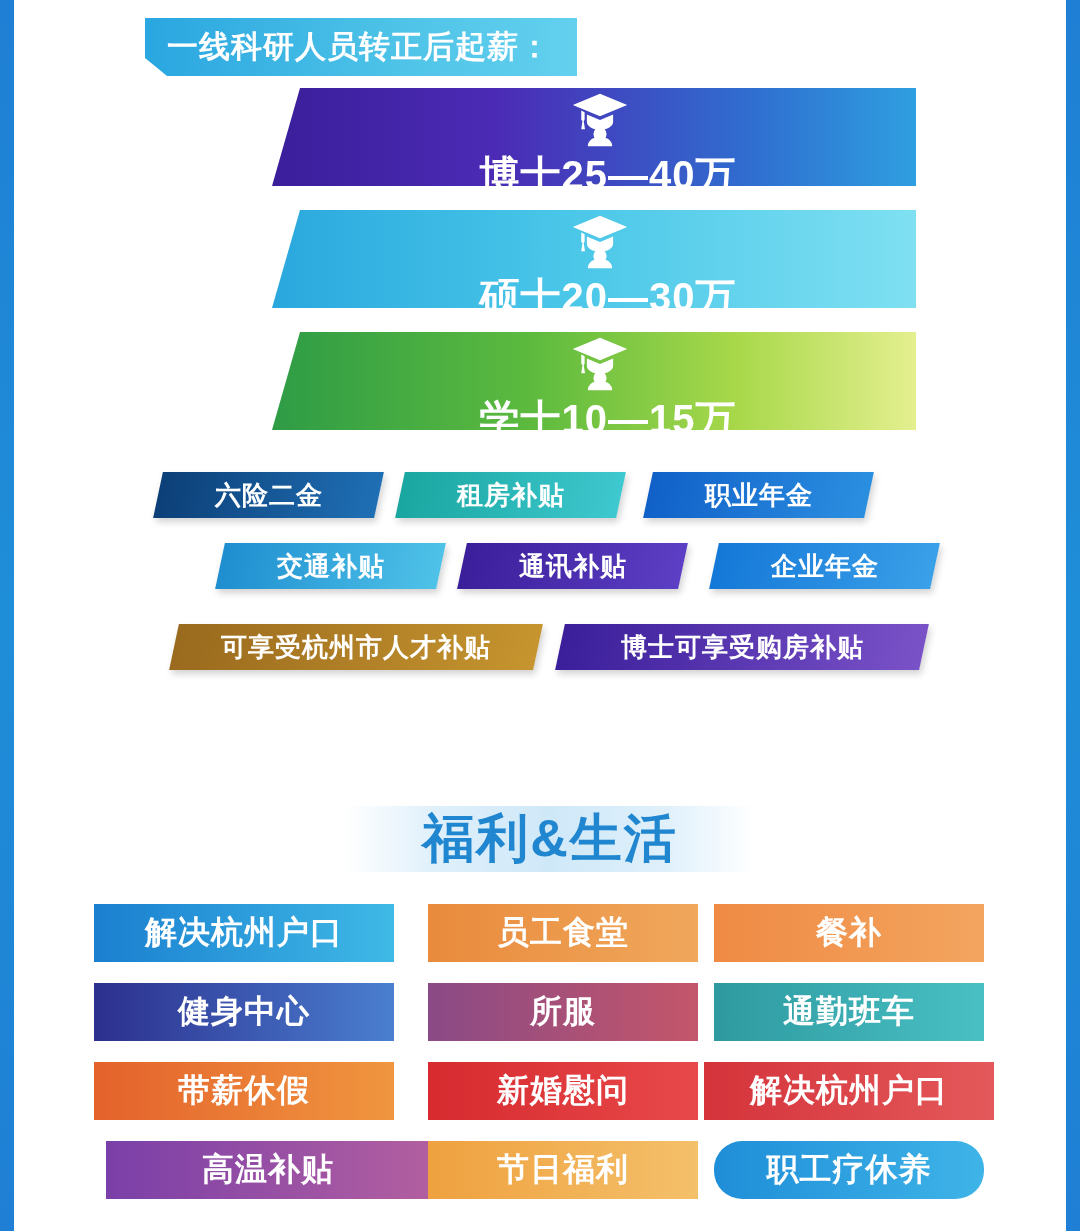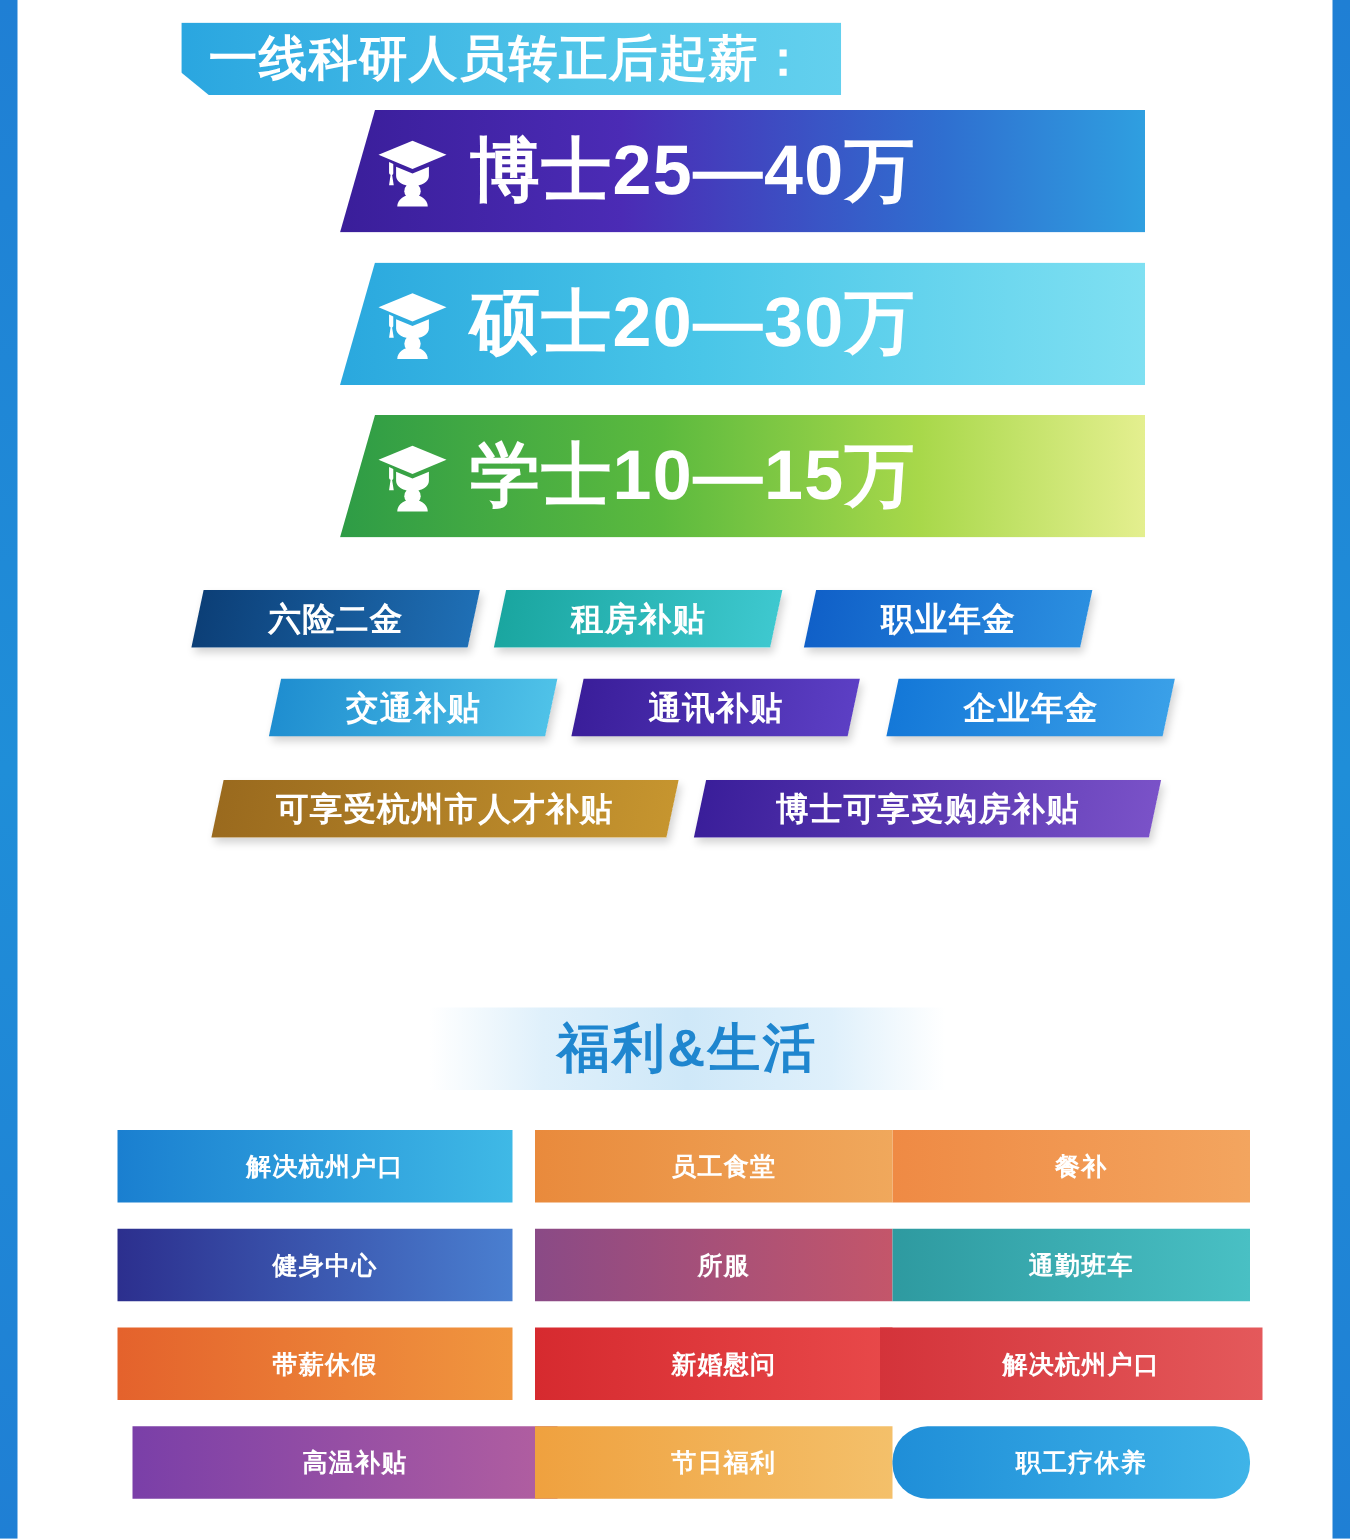--- a/index.html
+++ b/index.html
@@ -37,39 +37,40 @@
   .header-ribbon {
     position: absolute;
     left: 131px;
     top: 18px;
     height: 58px;
     padding: 0 26px 0 22px;
     display: flex;
     align-items: center;
     background: linear-gradient(90deg, #2aa6e0 0%, #4fc4e8 60%, #63d0ee 100%);
     color: #ffffff;
-    font-size: 39px;
+    font-size: 31px;
     font-weight: bold;
     letter-spacing: 1px;
     clip-path: polygon(0 0, 100% 0, 100% 100%, 22px 100%, 0 calc(100% - 18px));
     box-shadow: 0 2px 6px rgba(40,120,180,0.25);
   }
 
   
   .salary-bar {
     position: absolute;
     display: flex;
     align-items: center;
     height: 98px;
     color: #ffffff;
-    font-size: 56px;
+    font-size: 40px;
     font-weight: bold;
     padding-left: 28px;
     letter-spacing: 1px;
     clip-path: polygon(28px 0, 100% 0, 100% 100%, 0 100%);
+    flex-direction: column;
   }
   .salary-bar .cap-icon {
     width: 60px;
     height: 60px;
     margin-right: 16px;
     flex: none;
     display: block;
   }
   #salary-0 {
     left: 258px; top: 88px; width: 616px;
@@ -104,39 +105,38 @@
   
   .section-title {
     position: absolute;
     left: 330px;
     top: 806px;
     width: 412px;
     height: 66px;
     display: flex;
     align-items: center;
     justify-content: center;
-    font-size: 42px;
+    font-size: 52px;
     font-weight: bold;
     color: #1f86cf;
     letter-spacing: 2px;
     background: linear-gradient(90deg, rgba(232,246,253,0) 0%, #dff0fb 22%, #cfe8f8 50%, #dff0fb 78%, rgba(232,246,253,0) 100%);
   }
 
   
   .chip {
     position: absolute;
     display: flex;
     align-items: center;
     justify-content: center;
     height: 58px;
     color: #ffffff;
-    font-size: 20px;
-    font-weight: bold;
-    letter-spacing: 1px;
-    padding-left: 16px;
+    font-size: 32px;
+    font-weight: bold;
+    letter-spacing: 1px;
   }
 </style>
 </head>
 <body>
 
 <div class="edge left"></div>
 <div class="edge right"></div>
 
 <div class="page">
 

